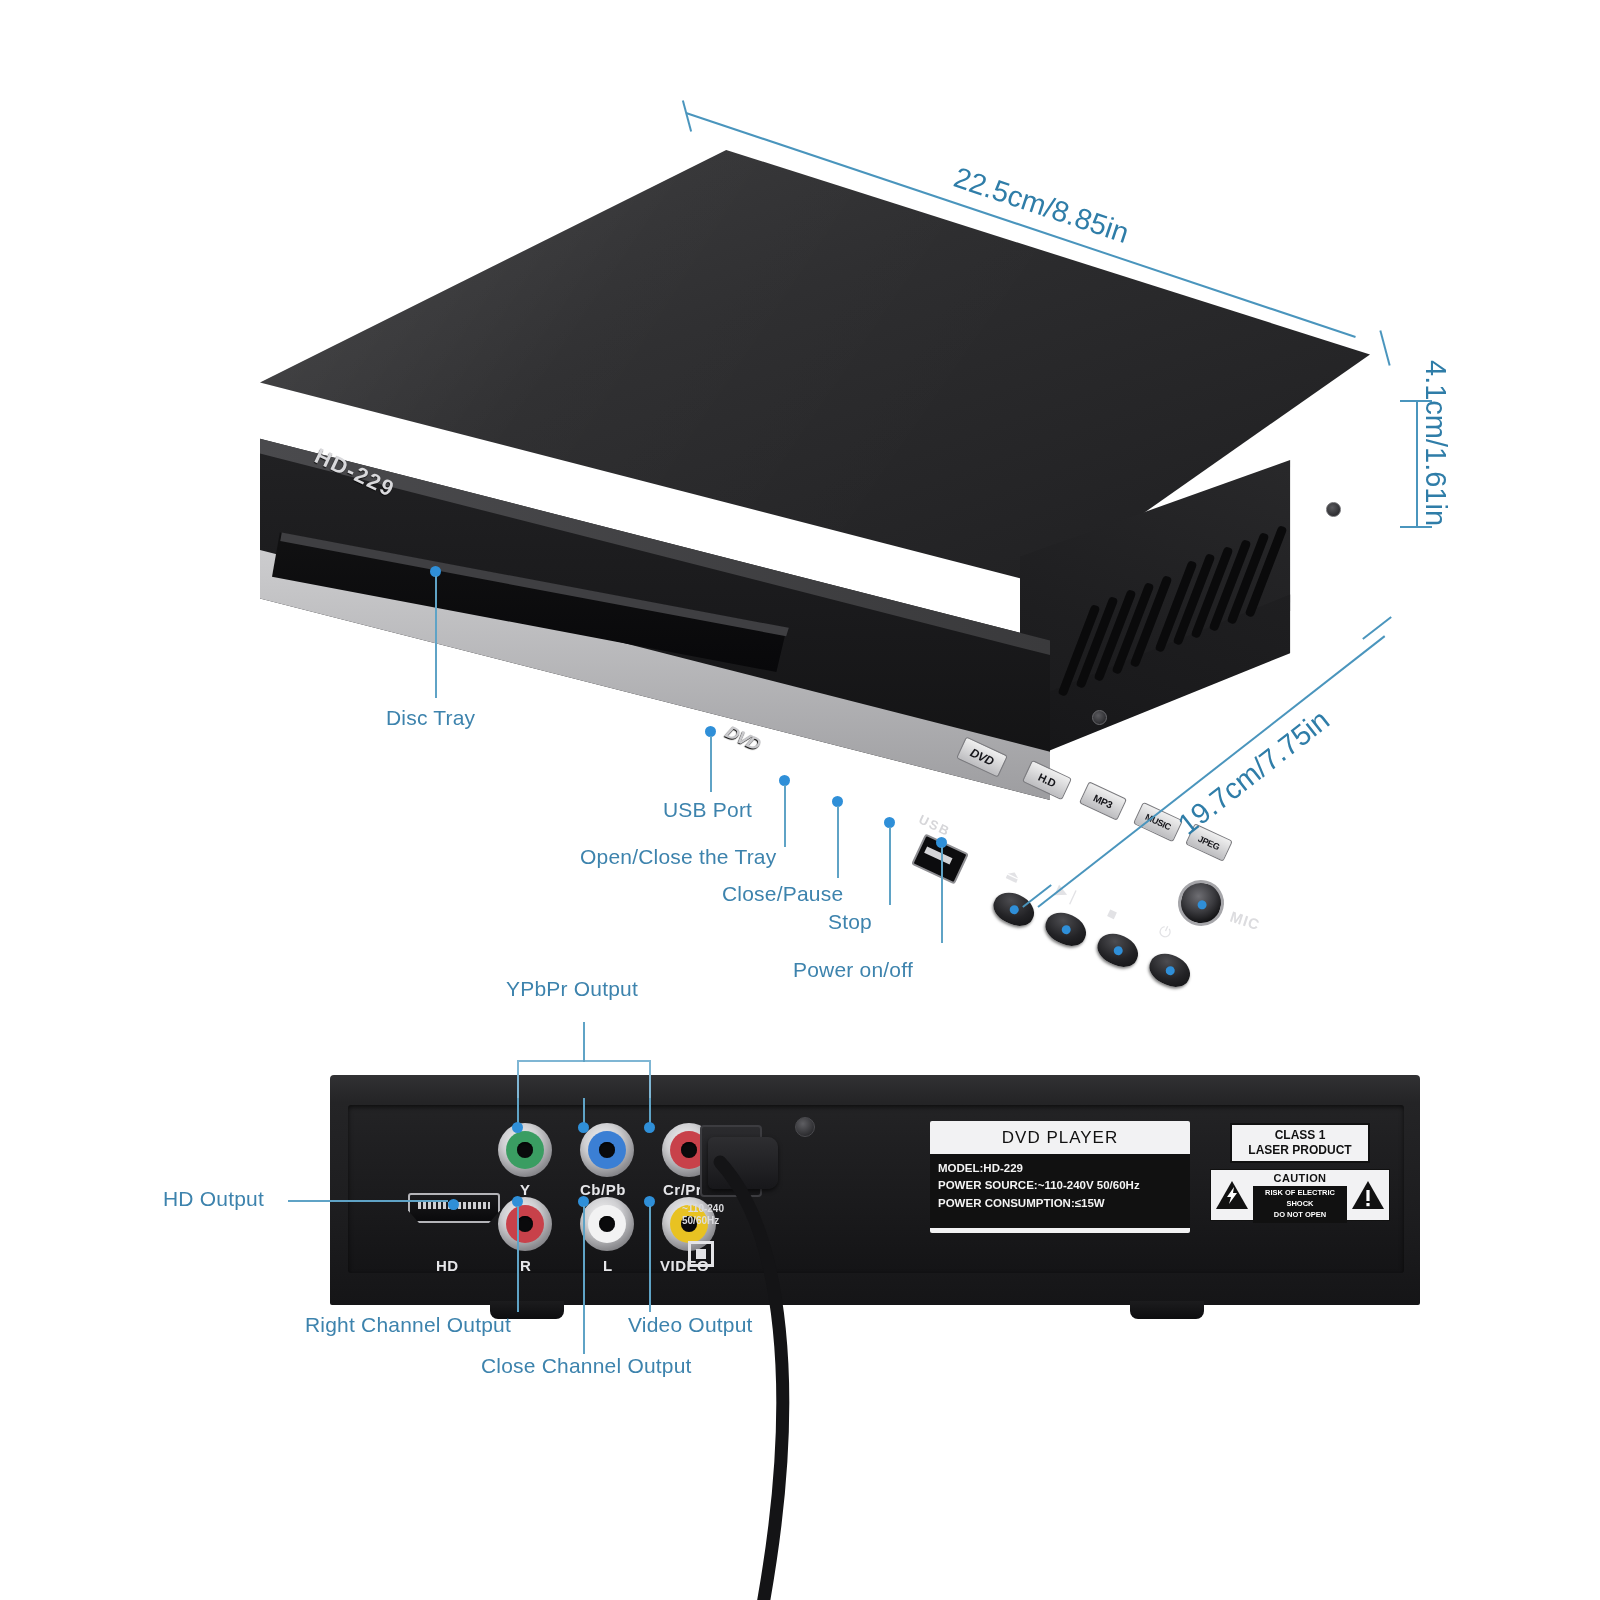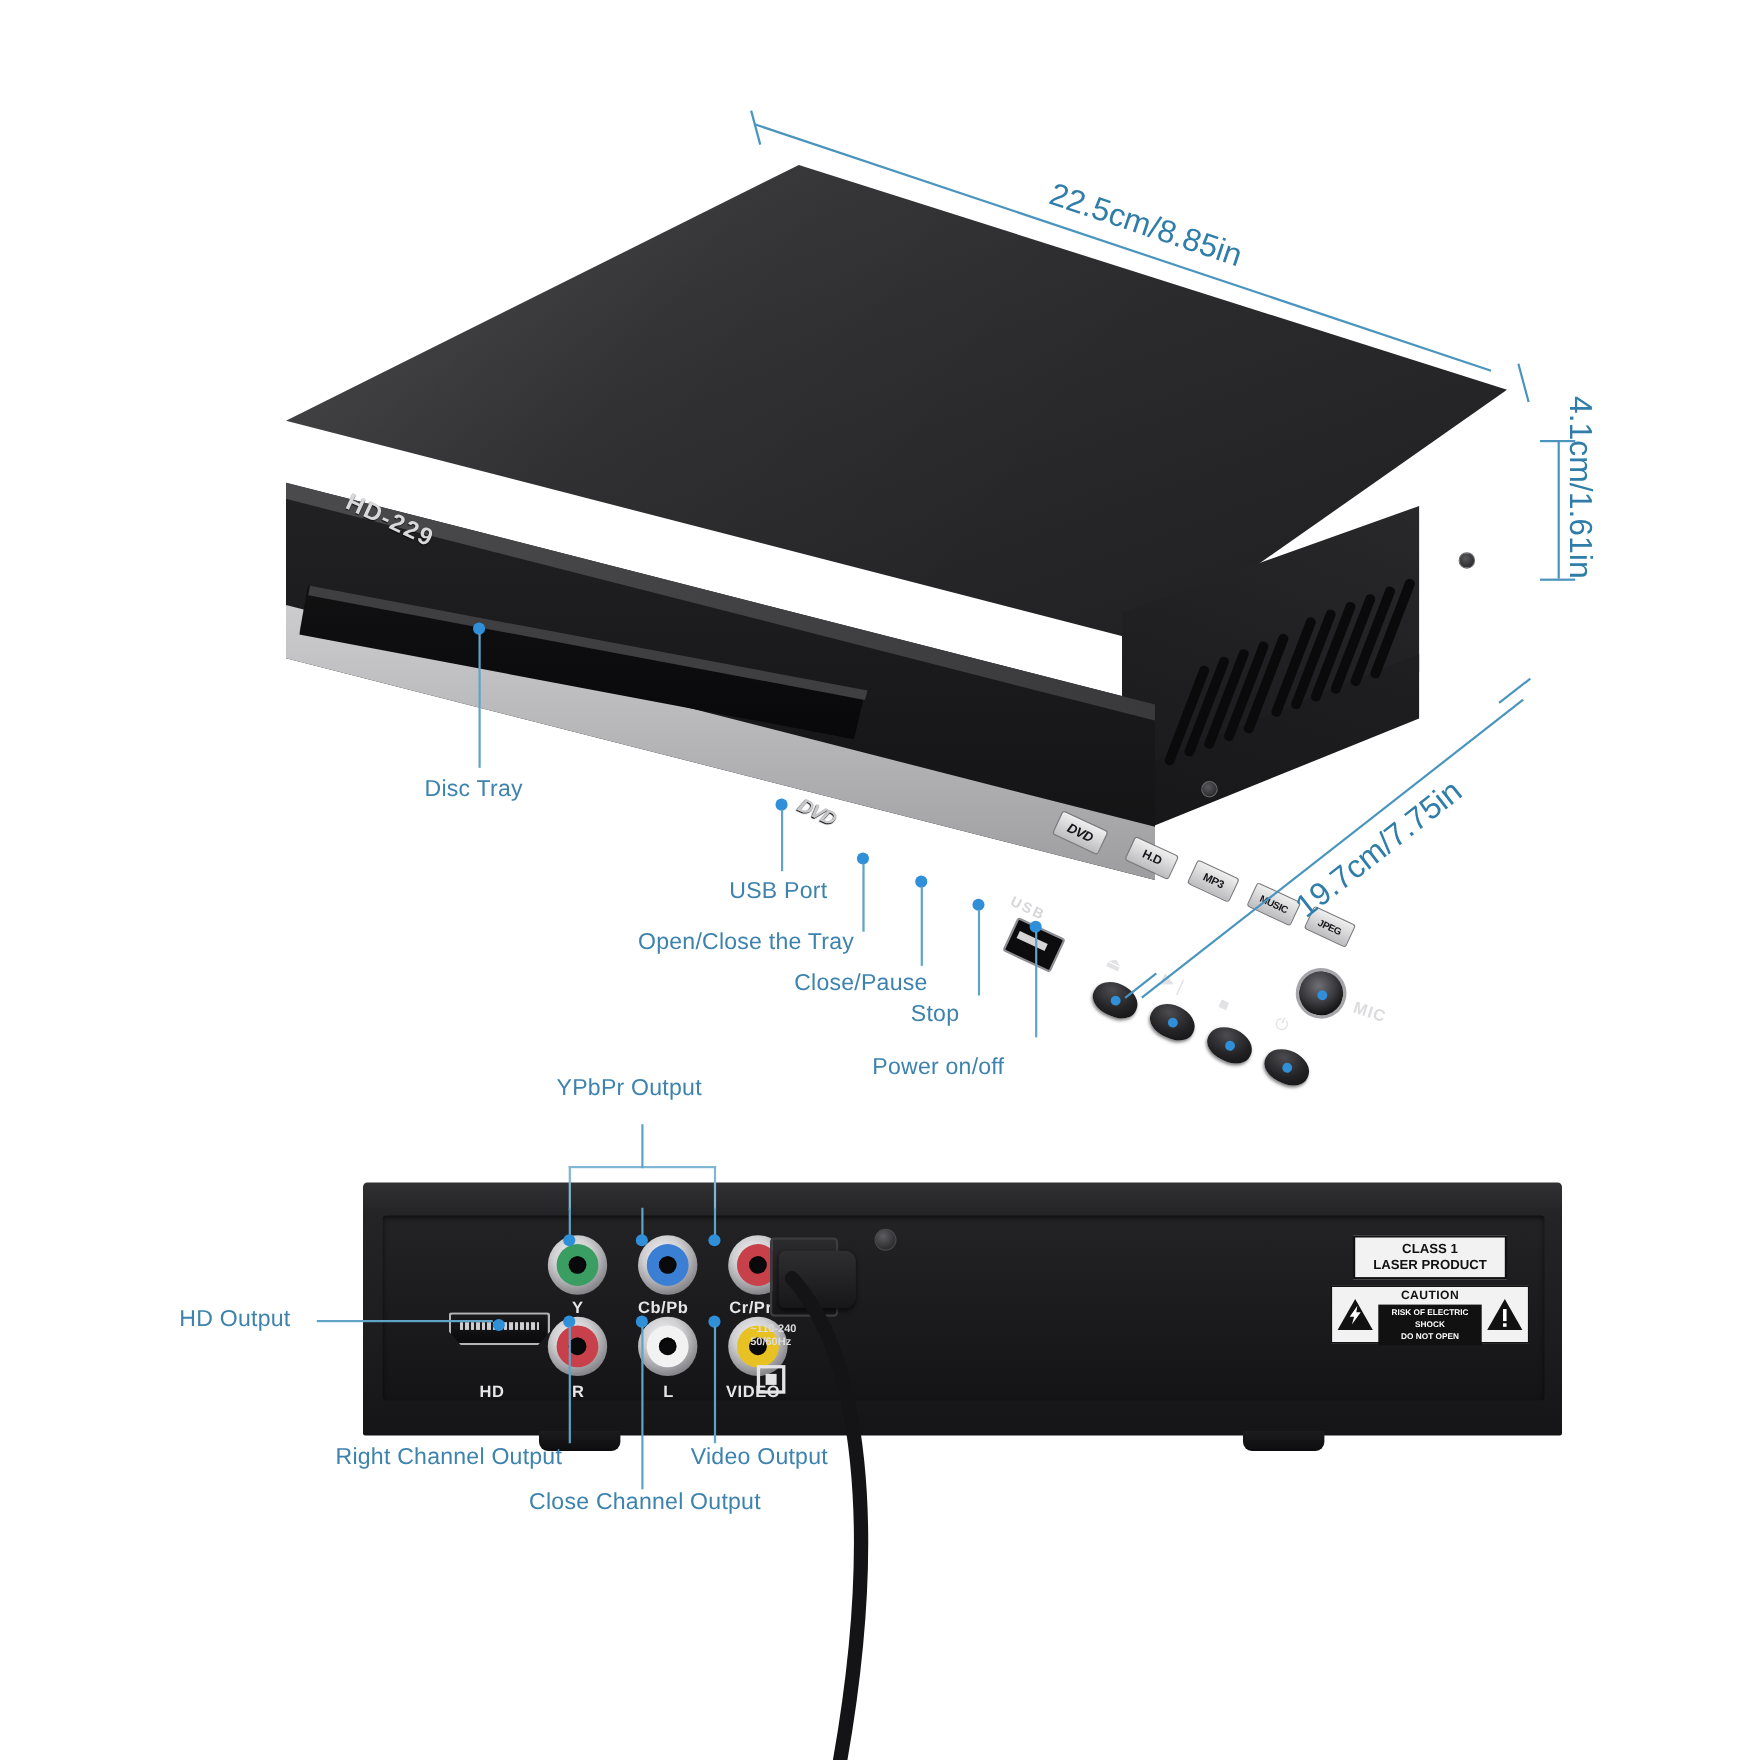--- a/index.html
+++ b/index.html
@@ -523,20 +523,28 @@
 
     <div class="power-inlet"></div>
     <div class="plug"></div>
     <div class="volt-text">
       <div>~110-240</div>
       <div>50/60Hz</div>
     </div>
     <div class="dbl-sq"></div>
     <div class="rear-screw"></div>
 
+    <div class="spec-label">
+      <div class="spec-title">DVD PLAYER</div>
+      <div class="spec-body">
+        <div>MODEL:HD-229</div>
+        <div>POWER SOURCE:~110-240V 50/60Hz</div>
+        <div>POWER CONSUMPTION:≤15W</div>
+      </div>
+    </div>
 
     <div class="class1">
       <div>
         <div>CLASS  1</div>
         <div>LASER PRODUCT</div>
       </div>
     </div>
     <div class="caution">
       <div class="tri">
         <svg width="34" height="34" viewBox="0 0 34 34">

